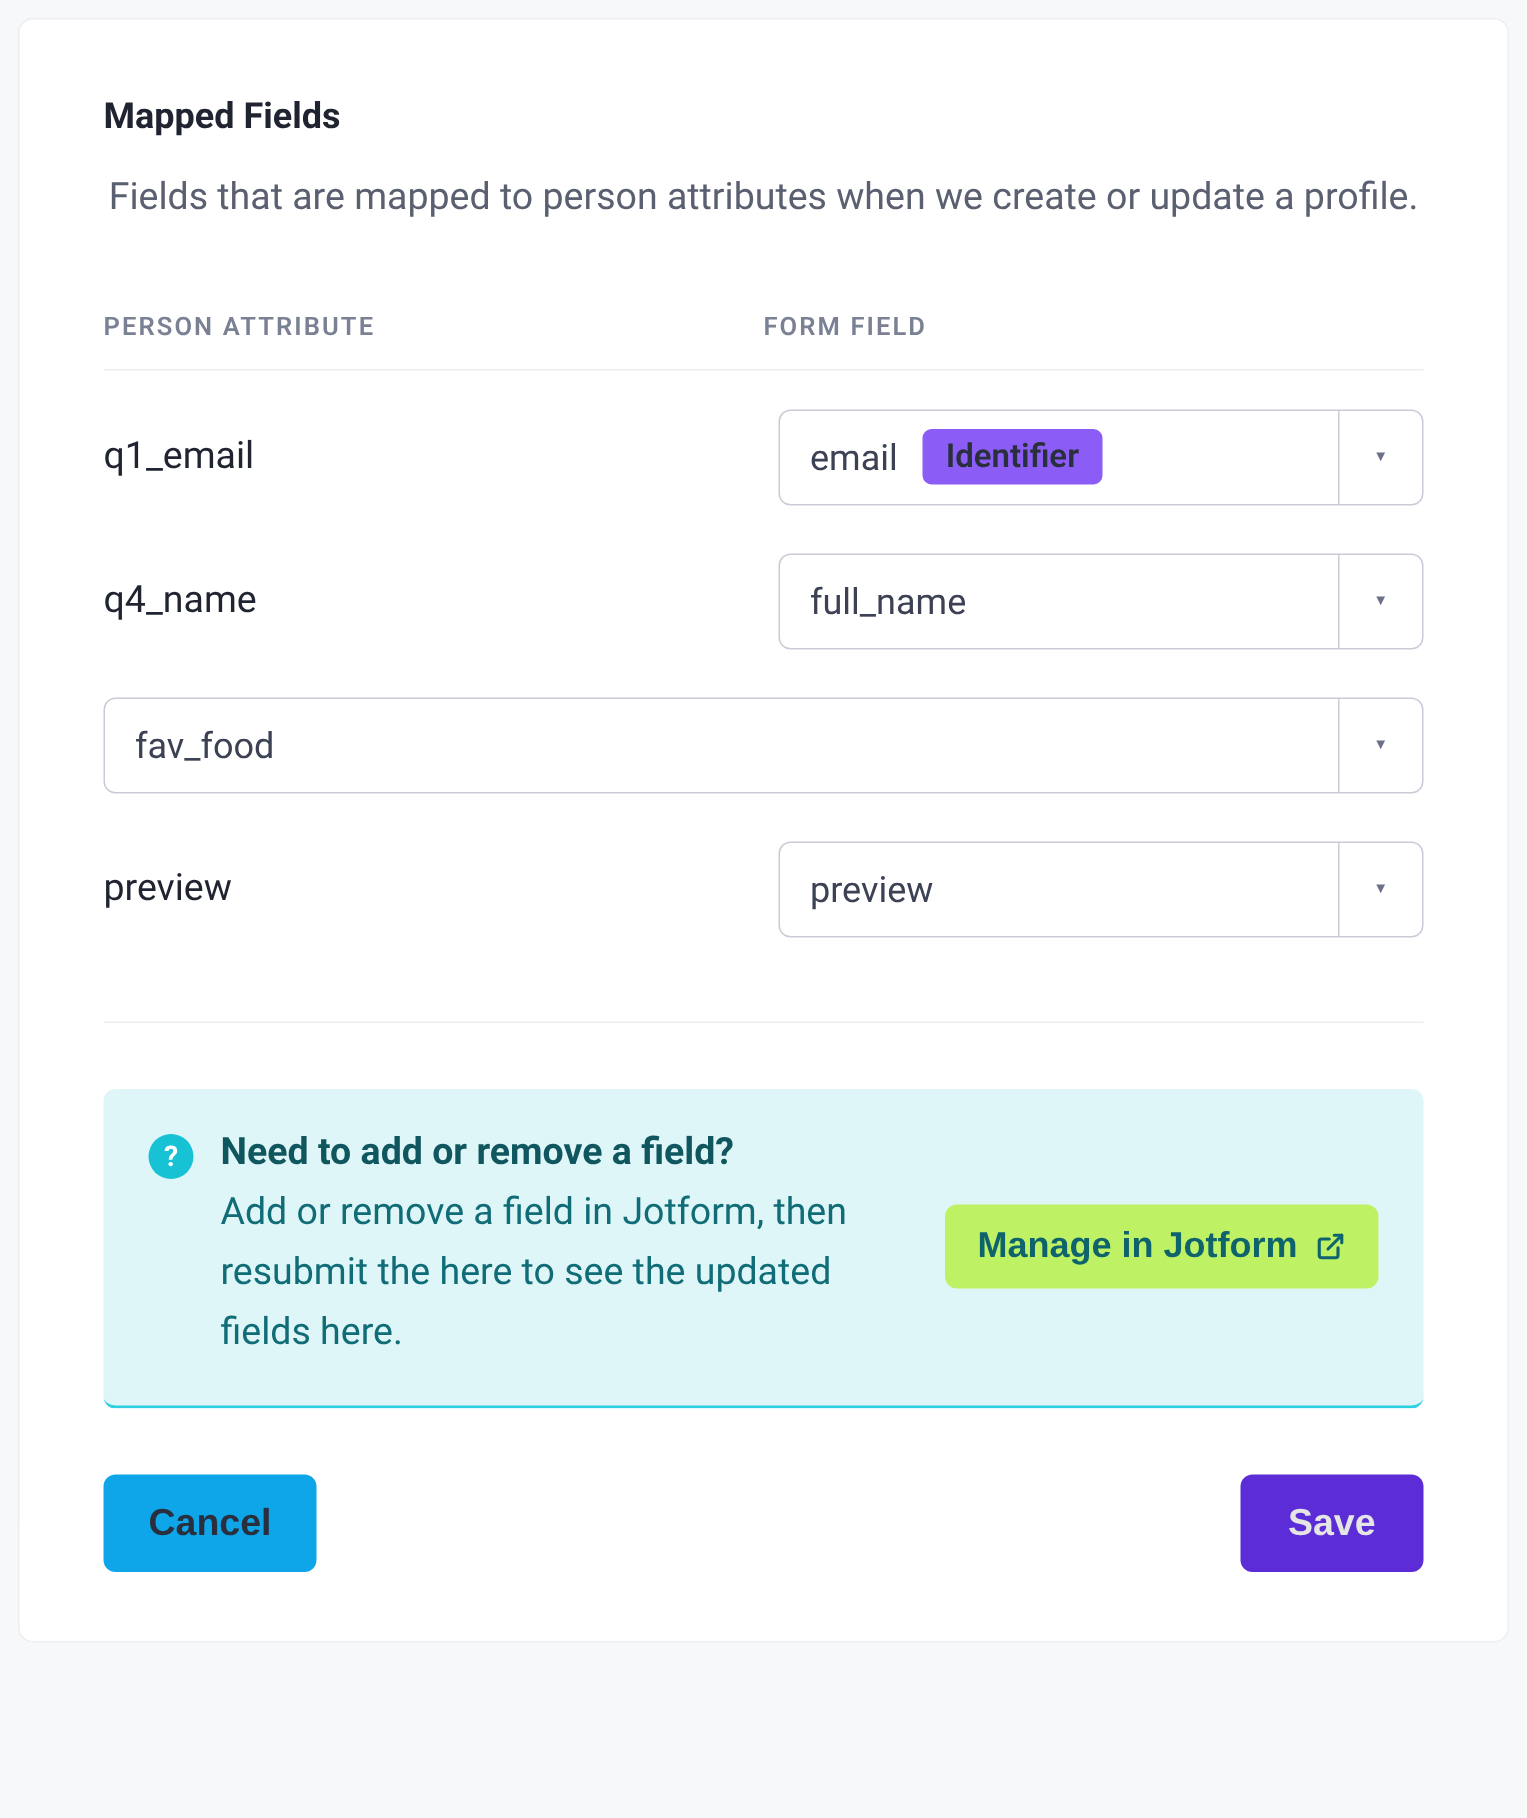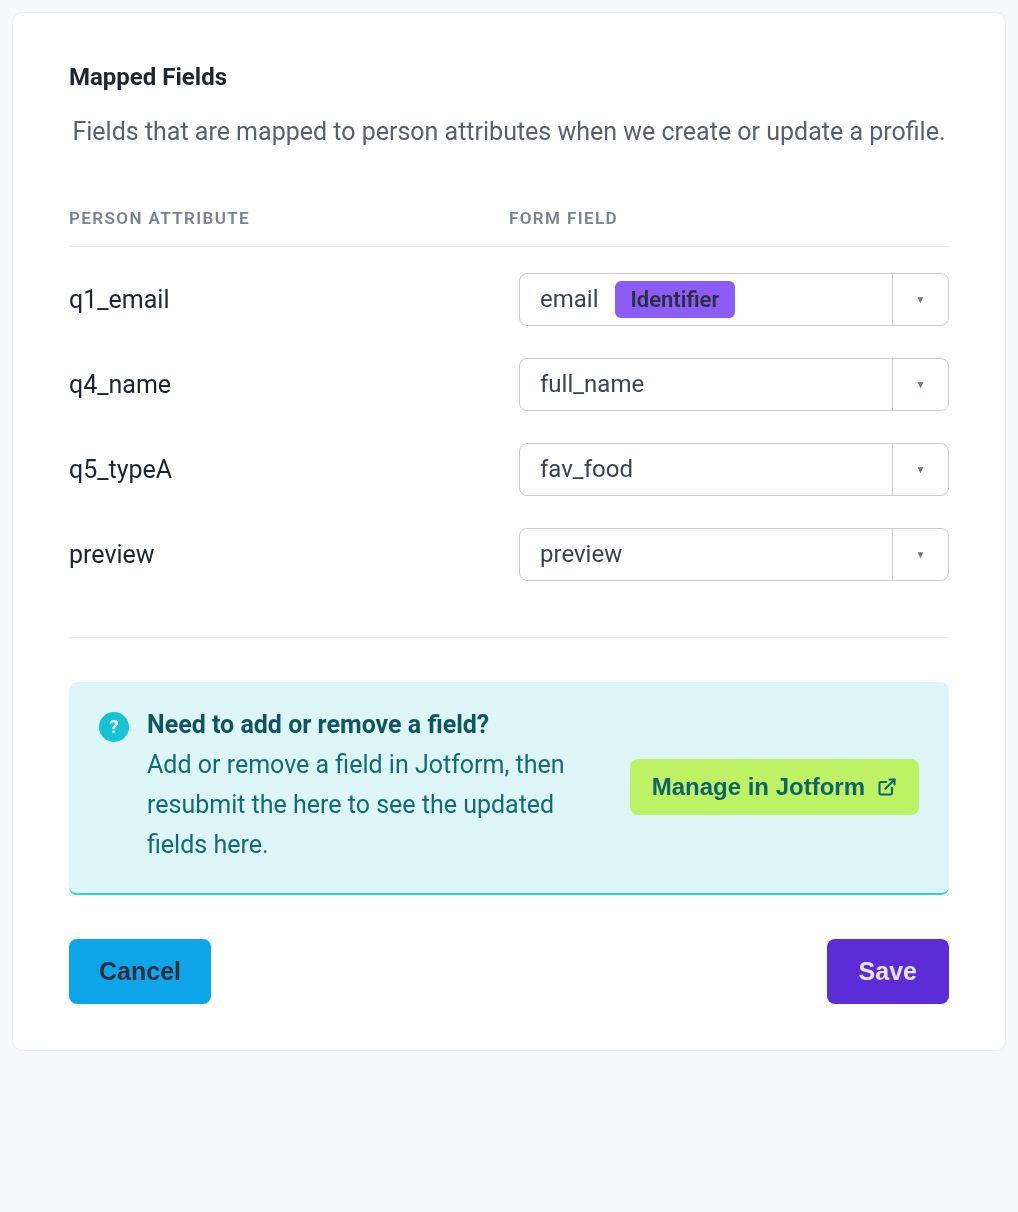--- a/index.html
+++ b/index.html
@@ -55,21 +55,21 @@
       padding-right: 20px;
     }
     .field-right {
       flex: 1;
     }
     .select {
       display: flex;
       align-items: stretch;
       border: 1px solid #c9ccd6;
       border-radius: 8px;
-      height: 53px;
+      height: 64px;
       overflow: hidden;
       background: #ffffff;
       cursor: pointer;
     }
     .select-main {
       flex: 1;
       display: flex;
       align-items: center;
       gap: 16px;
       padding: 0 20px;
@@ -213,21 +213,20 @@
         <div class="select">
           <div class="select-main">
             <span>full_name</span>
           </div>
           <div class="select-caret">▼</div>
         </div>
       </div>
     </div>
 
     <div class="field-row">
-      <div class="field-left">q5_typeA</div>
       <div class="field-right">
         <div class="select">
           <div class="select-main">
             <span>fav_food</span>
           </div>
           <div class="select-caret">▼</div>
         </div>
       </div>
     </div>
 

